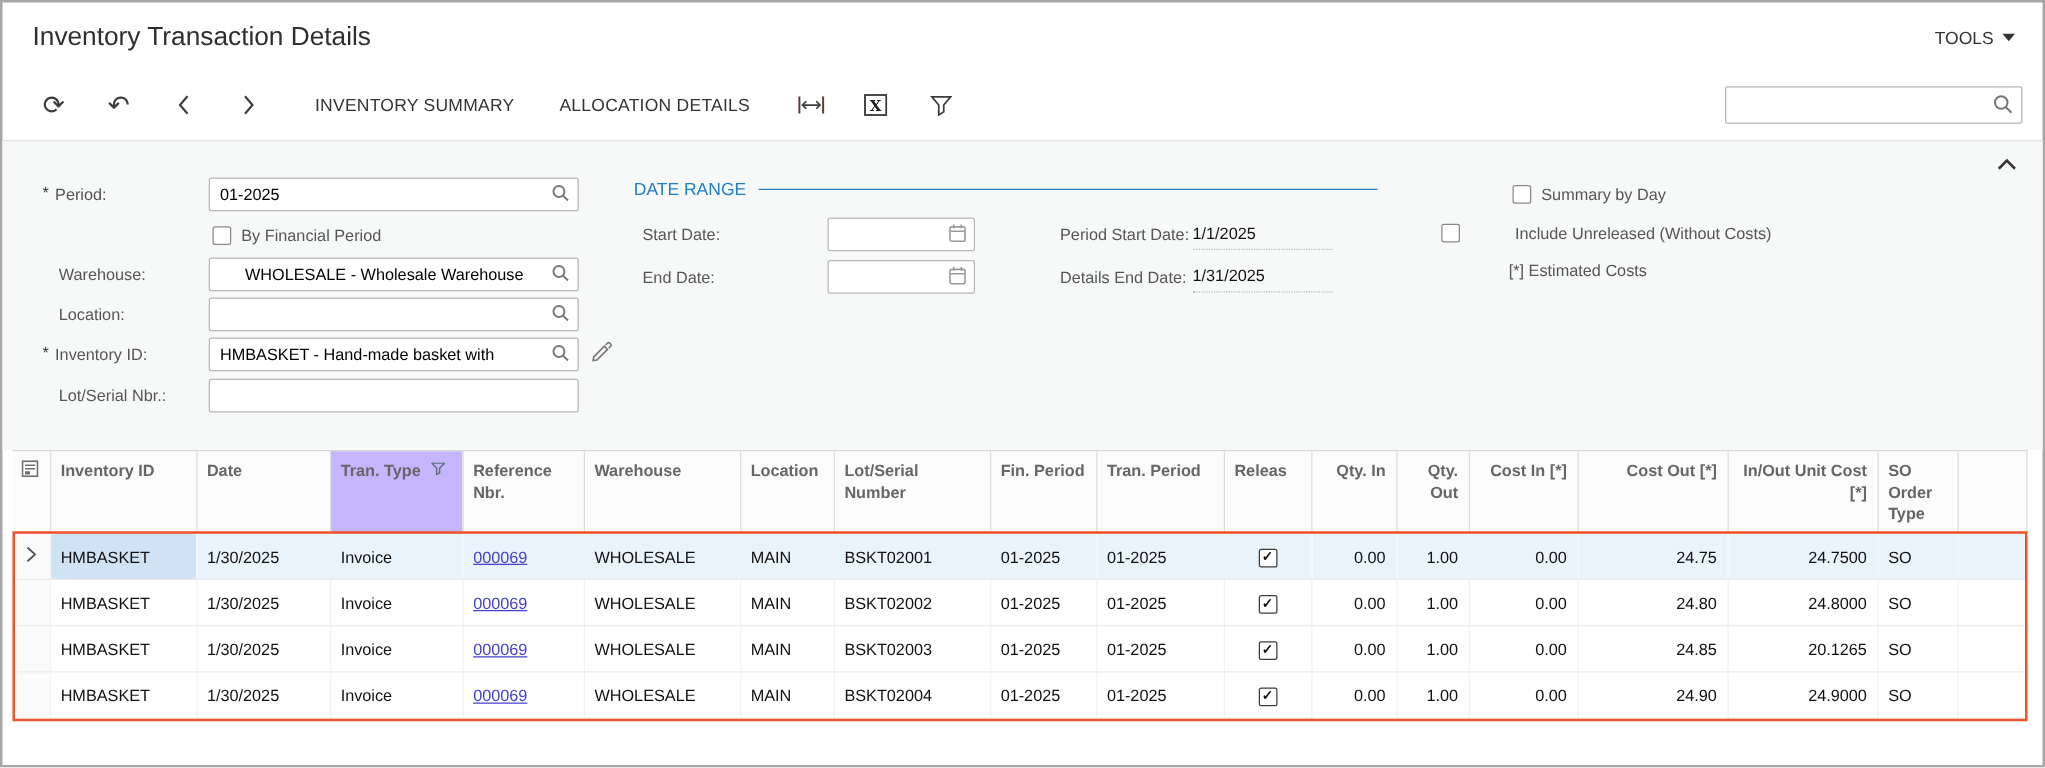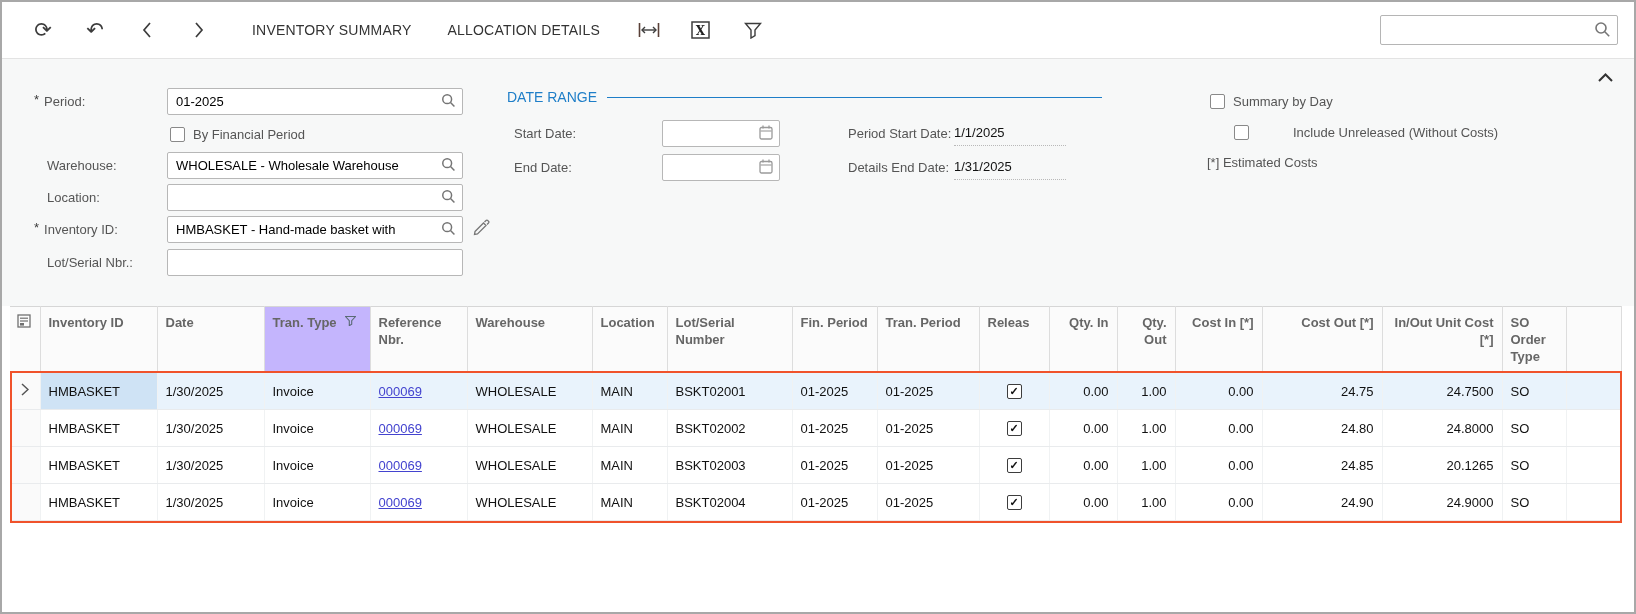--- a/index.html
+++ b/index.html
@@ -59,20 +59,27 @@
   a.grid-link { color:var(--link-blue,#4343cf); text-decoration:underline; cursor:pointer; }
   .cbx { width:15px; height:15px; border:1.5px solid #3d3d3d; border-radius:2px; background:#fff; display:inline-flex; align-items:center; justify-content:center; font-size:11px; font-weight:700; color:#111; line-height:1; }
   .th-funnel { margin-left:8px; display:inline-block; vertical-align:1px; }
   .orange-box { position:absolute; left:0; top:65px; width:1612px; height:152px; border:2px solid var(--highlight-orange,#f0522b); pointer-events:none; }
 </style>
 </head>
 <body>
 
 <div class="window">
 
+  <div class="titlebar">
+    <div class="page-title">Inventory Transaction Details</div>
+    <div class="tools">
+      <span>TOOLS</span>
+      <span class="caret-down"></span>
+    </div>
+  </div>
 
   <div class="toolbar">
     <div class="tb-icon">
         <span class="glyph">⟳</span>
       </div>
     <div class="tb-icon">
         <span class="glyph">↶</span>
       </div>
     <div class="tb-icon">
       <svg width="10" height="16" viewBox="0 0 10 16">
@@ -134,21 +141,21 @@
     </div>
 
     <div class="abs chk-row" style="left:168px; top:68px;">
       <span class="chk"></span>
       <span>By Financial Period</span>
     </div>
 
     <div class="abs flabel" style="left:45px; top:93px;">
       <span>Warehouse:</span>
     </div>
-    <div class="abs finput" style="left:165px; top:93px; width:296px;">
+    <div class="abs finput" style="left:165px; top:93px; width:296px;padding-left:20px;">
       <input value="WHOLESALE - Wholesale Warehouse" style="">
       <span class="mag">
         <svg width="15" height="15" viewBox="0 0 17 17">
             <circle cx="7" cy="7" r="5" fill="none" stroke="#757575" stroke-width="1.7"></circle>
             <line x1="10.8" y1="10.8" x2="15.2" y2="15.2" stroke="#757575" stroke-width="1.7"></line>
           </svg>
       </span>
     </div>
 
     <div class="abs flabel" style="left:45px; top:125px;">
@@ -228,21 +235,21 @@
     <div class="abs ro-label" style="left:815px; top:61px;">Period Start Date:</div>
     <div class="abs ro-value" style="left:952px; top:61px;">1/1/2025</div>
 
     <div class="abs ro-label" style="left:815px; top:95px;">Details End Date:</div>
     <div class="abs ro-value" style="left:952px; top:95px;">1/31/2025</div>
 
     <div class="abs chk-row" style="left:1208px; top:35px;">
       <span class="chk"></span>
       <span>Summary by Day</span>
     </div>
-    <div class="abs chk-row" style="left:1232px; top:66px;gap:44px;">
+    <div class="abs chk-row" style="left:1151px; top:66px;gap:44px;">
       <span class="chk"></span>
       <span>Include Unreleased (Without Costs)</span>
     </div>
     <div class="abs note" style="left:1205px; top:96px;">[*] Estimated Costs</div>
 
     <div class="abs collapse-btn" style="left:1596px; top:14px;">
       <svg width="15" height="9" viewBox="0 0 15 9">
           <polyline points="1,8 7.5,1.5 14,8" fill="none" stroke="#333" stroke-width="2"></polyline>
         </svg>
     </div>

